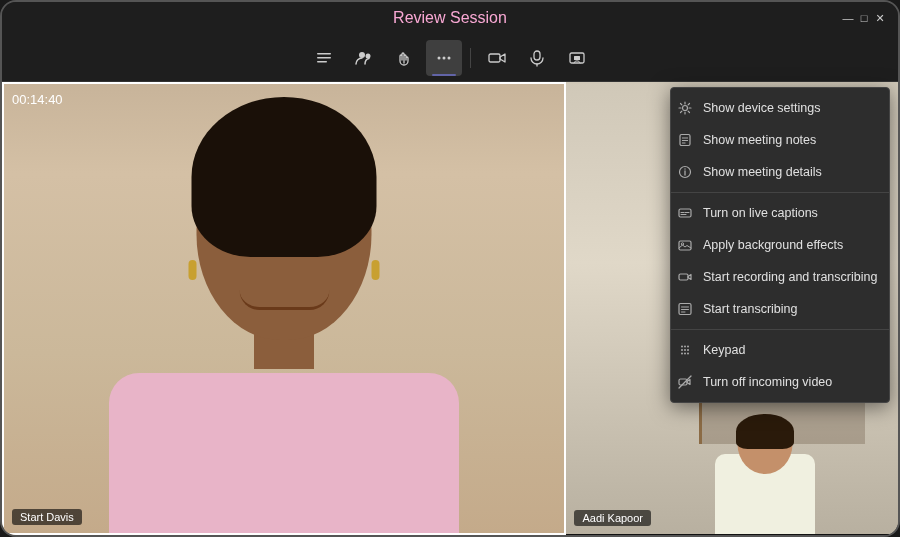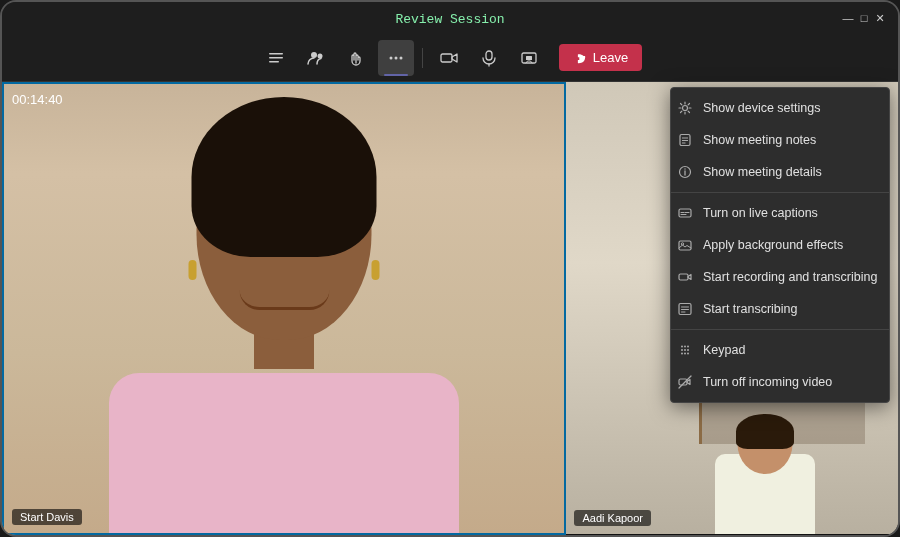--- a/index.html
+++ b/index.html
@@ -32,23 +32,22 @@
       padding: 0 12px;
       position: relative;
       z-index: 100;
     }
     .title-bar-left {
       display: flex;
       align-items: center;
       gap: 8px;
     }
     .window-title {
-      color: #86efac;
-      font-size: 13px;
-      font-family: Liberation Mono, monospace;
+      color: #f9a8d4;
+      font-size: 16px;
     }
     .title-bar-center {
       position: absolute;
       left: 50%;
       transform: translateX(-50%);
     }
     .title-bar-right {
       display: flex;
       align-items: center;
       gap: 4px;
@@ -135,21 +134,21 @@
       bottom: 0;
       background: #111;
       display: flex;
     }
 
     
     .main-video {
       flex: 0 0 63%;
       position: relative;
       background: #c8b89a;
-      border: 2px solid #0369a1;
+      border: 2px solid #ffffff;
       overflow: hidden;
     }
     .main-video-bg {
       width: 100%;
       height: 100%;
       background: linear-gradient(135deg, #d4c4a8 0%, #e8d5b7 30%, #c4a882 70%, #b8956a 100%);
       position: relative;
     }
 
     .video-label {
@@ -336,26 +335,20 @@
     </button>
 
     <button class="toolbar-btn" title="Share screen">
       <svg class="tb-icon" viewBox="0 0 18 18" fill="none">
         <rect x="2" y="4" width="14" height="10" rx="1.5" stroke="#ccc" stroke-width="1.3"></rect>
         <rect x="6" y="7" width="6" height="4" rx="0.5" fill="#ccc"></rect>
         <path d="M6 14l1.5-2h3L12 14" stroke="#ccc" stroke-width="1" stroke-linecap="round" stroke-linejoin="round"></path>
       </svg>
     </button>
 
-    <button class="leave-btn">
-      <svg width="14" height="14" viewBox="0 0 14 14" fill="none">
-        <path d="M2 5c0-1 3-3 5-3s5 2 5 3l-2 2-1-1-2 2 1 1-2 2c-1 0-3-3-3-5z" fill="white" transform="rotate(135 7 7)"></path>
-      </svg>
-      <span>Leave</span>
-    </button>
   </div>
 
   <div class="video-area">
 
     <div class="main-video">
       <div class="main-video-bg">
 
         <div style="position:absolute;top:0;left:0;right:0;bottom:0;background:linear-gradient(180deg,#c8b49a 0%,#d4c0a5 20%,#cbb89a 60%,#c4aa8a 100%);"></div>
 
         <div style="position:absolute;top:3%;left:50%;transform:translateX(-50%);width:185px;height:160px;background:#1a1008;border-radius:55% 55% 35% 35%;z-index:3;"></div>

